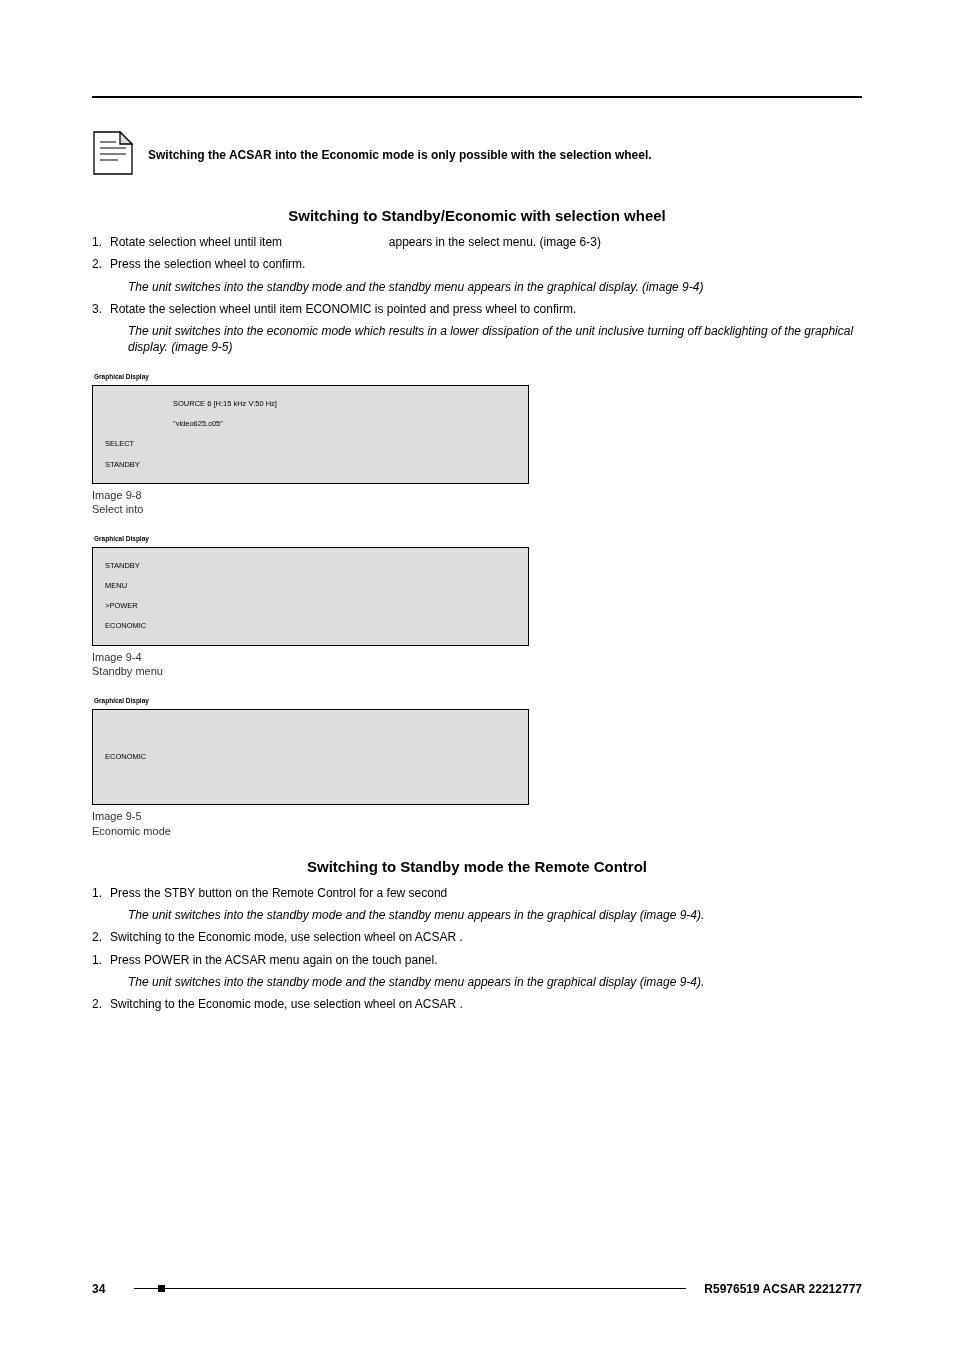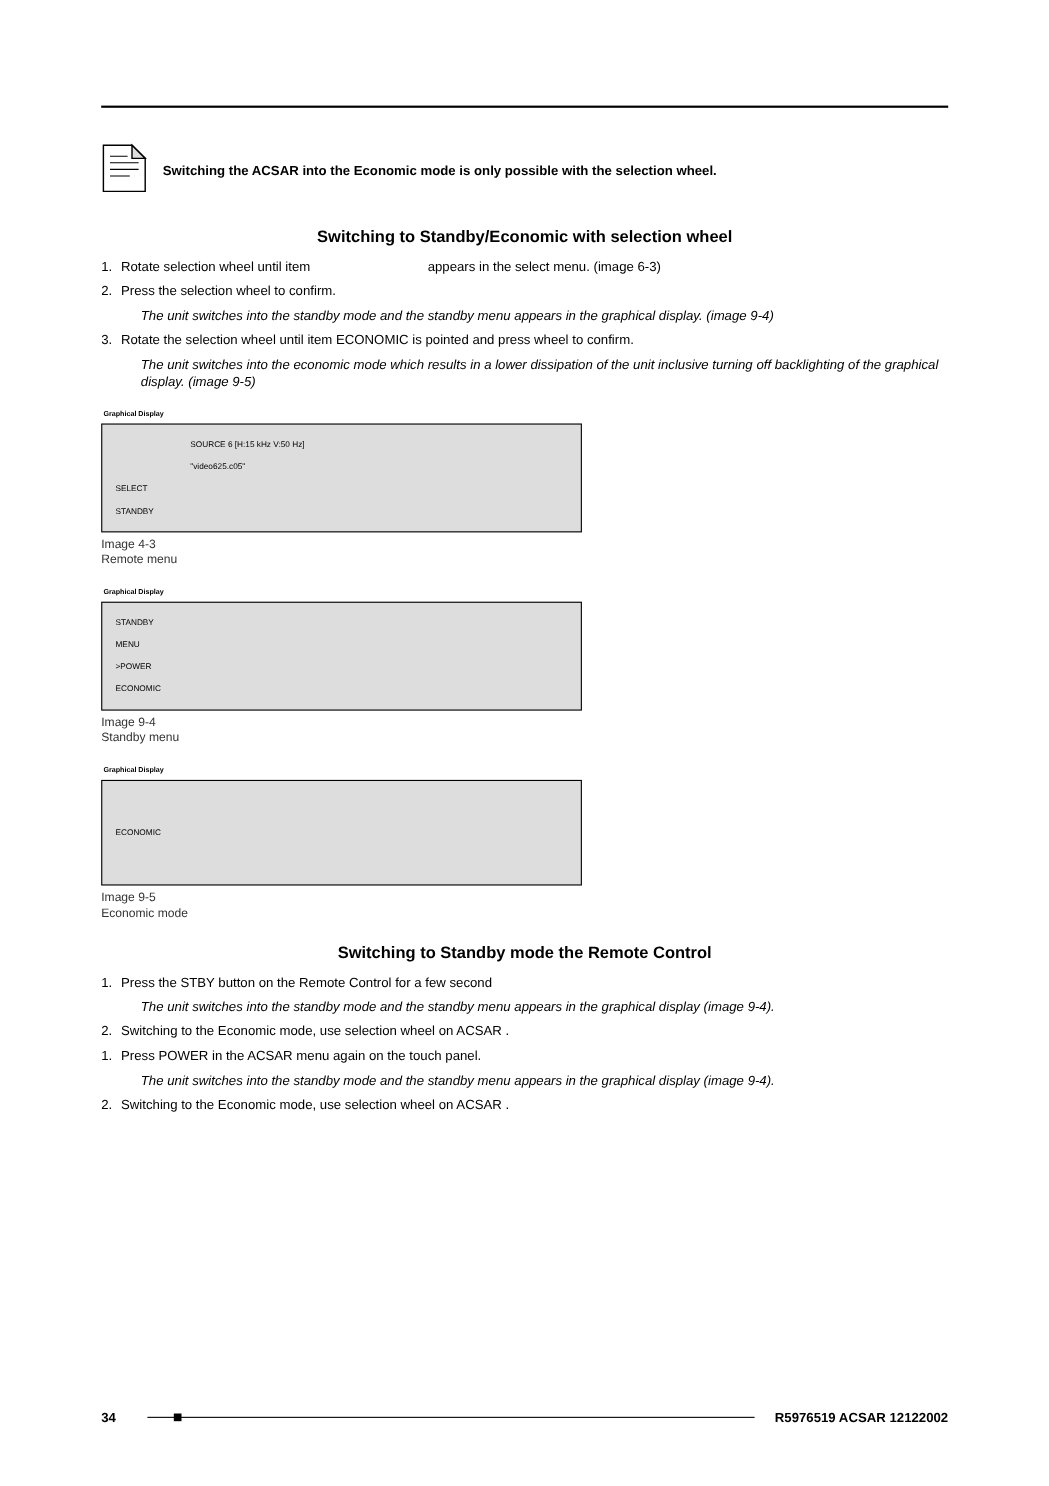--- a/index.html
+++ b/index.html
@@ -146,22 +146,22 @@
   </ol>
 
   <div class="gd-wrap">
     <div class="gd-label">Graphical Display</div>
     <div class="gd tall">
       <div class="row indent">SOURCE 6 [H:15 kHz       V:50 Hz]</div>
       <div class="row indent">"video625.c05"</div>
       <div class="row">SELECT</div>
       <div class="row">STANDBY</div>
     </div>
-    <div class="caption-a">Image 4-3</div>
-    <div class="caption-b">Remote menu</div>
+    <div class="caption-a">Image 9-8</div>
+    <div class="caption-b">Select into</div>
   </div>
 
   <div class="gd-wrap">
     <div class="gd-label">Graphical Display</div>
     <div class="gd tall">
       <div class="row">STANDBY</div>
       <div class="row">MENU</div>
       <div class="row">&gt;POWER</div>
       <div class="row">ECONOMIC</div>
     </div>
@@ -200,15 +200,15 @@
   </ol>
 
 </div>
 
 <div class="footer">
   <div style="display:flex;align-items:center;gap:8px">
     <span class="pg">34</span>
     <div class="footer-rule" style="flex:1">
         <div class="bar"></div>
       </div>
-    <span class="doc">R5976519  ACSAR  12122002</span>
+    <span class="doc">R5976519  ACSAR  22212777</span>
   </div>
 </div>
 
 </body></html>

